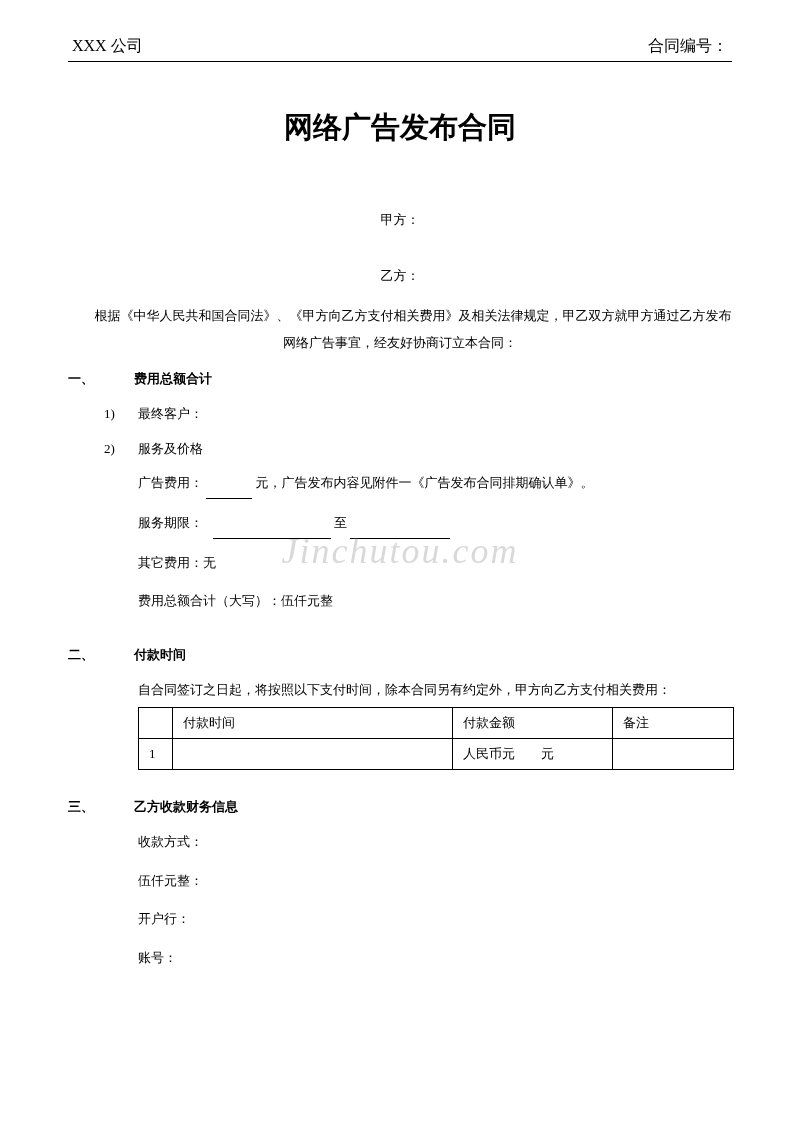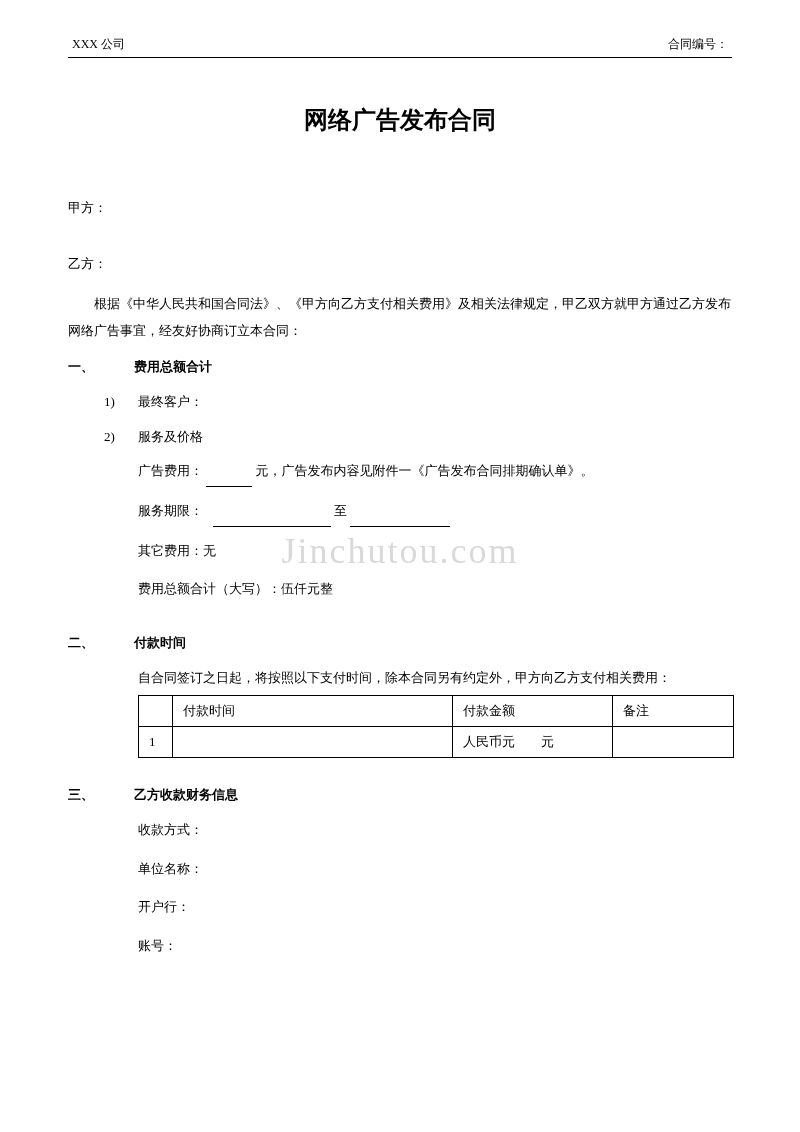--- a/index.html
+++ b/index.html
@@ -10,34 +10,34 @@
     font-family: "SimSun", "Microsoft YaHei", serif;
     font-size: 13px;
     color: #000;
     position: relative;
     padding: 36px 68px 0 68px;
   }
   .header-row {
     display: flex;
     justify-content: space-between;
     padding: 0 4px 4px 4px;
-    font-size: 12px;
+    font-size: 16px;
   }
   .header-rule {
     border: none;
     border-top: 1.2px solid #000;
     margin-bottom: 46px;
   }
   .title {
     text-align: center;
-    font-size: 24px;
+    font-size: 29px;
     font-weight: bold;
     margin-bottom: 58px;
   }
-  .para { line-height: 2.1; margin-bottom: 0px; }
+  .para { line-height: 2.1; margin-bottom: 0px; text-align: center; }
   .party-a { margin-bottom: 12px; }
   .party-b { margin-bottom: 12px; margin-top: 29px; }
   .intro { text-indent: 2em; margin-bottom: 10px; }
   .section-heading {
     display: flex;
     font-weight: bold;
     margin-top: 6px;
     margin-bottom: 8px;
     line-height: 2.0;
   }
@@ -80,20 +80,21 @@
   .c3 { width: 160px; }
   .c4 { width: auto; }
   .watermark {
     position: absolute;
     left: 50%; top: 50%;
     transform: translate(-50%, -85%);
     font-size: 36px;
     letter-spacing: 2px;
     color: rgba(120,120,120,0.28);
     font-family: Georgia, "Times New Roman", serif;
+    font-style: italic;
     pointer-events: none;
     user-select: none;
     white-space: nowrap;
   }
   .gap-top { margin-top: 26px; }
 </style>
 </head>
 <body>
 
 <div class="header-row">
@@ -158,17 +159,17 @@
     <td class="c4"></td>
   </tr>
 </tbody>
   </table>
 
 <div class="section-heading">
   <span class="num-col">三、</span>
   <span>乙方收款财务信息</span>
 </div>
 <div class="detail-line">收款方式：</div>
-<div class="detail-line">单位名称：</div>
+<div class="detail-line">伍仟元整：</div>
 <div class="detail-line">开户行：</div>
 <div class="detail-line">账号：</div>
 
 <div class="watermark">Jinchutou.com</div>
 
 </body></html>

